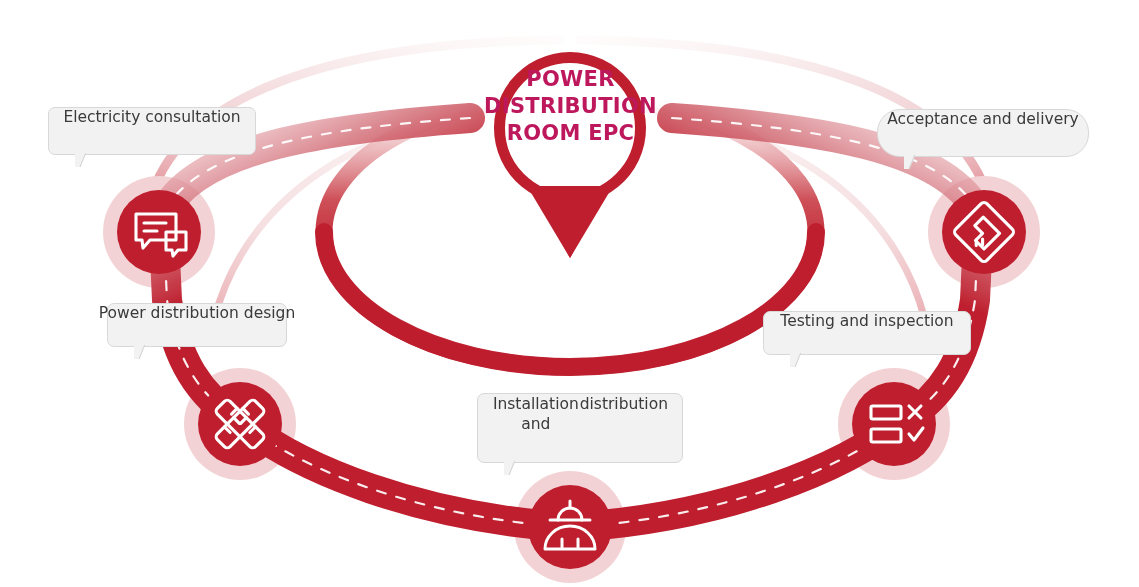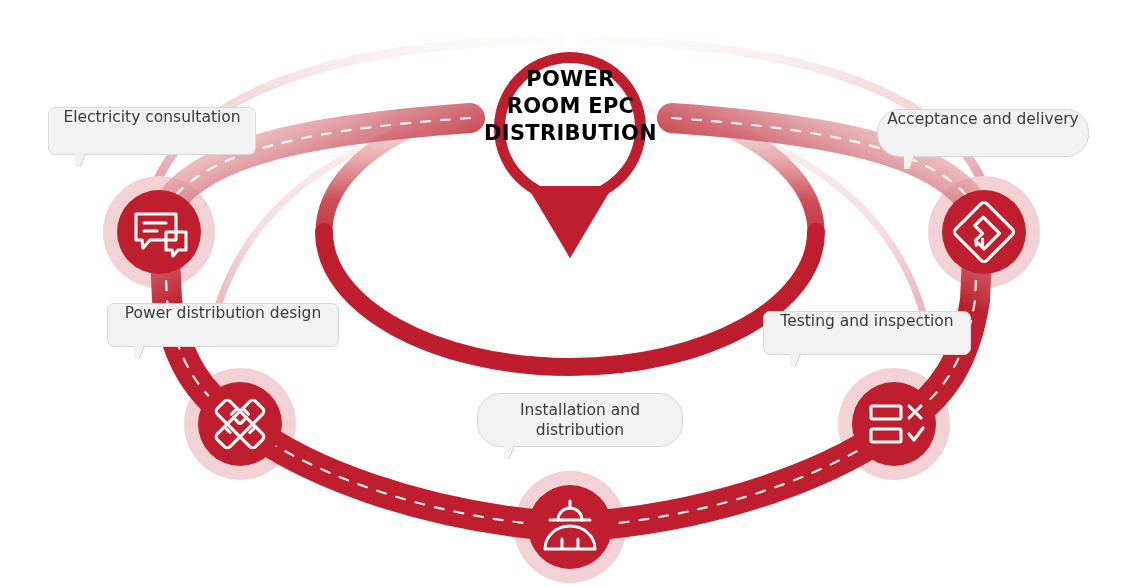--- a/index.html
+++ b/index.html
@@ -13,21 +13,21 @@
 
   
   .pin-text{
     position:absolute;
     left:469px;top:66px;width:203px;
     text-align:center;
     font-weight:bold;
     font-size:21px;
     line-height:27px;
     letter-spacing:.3px;
-    color:#000000;
+    color:#be185d;
     pointer-events:none;
   }
   .pin-text div{white-space:nowrap;}
 
   
   .callout{
     position:absolute;
     background:#f2f2f2;
     border:1px solid #d8d8d8;
     border-radius:7px;
@@ -209,35 +209,35 @@
     <g>
       <path d="M 570 258 L 536 196 A 76 76 0 1 1 604 196 Z" fill="#BE1E2D"></path>
       <circle cx="570" cy="128" r="68" fill="#ffffff"></circle>
       <circle cx="570" cy="128" r="68" fill="none" stroke="#BE1E2D" stroke-width="6"></circle>
       <path d="M 527 186 L 570 258 L 613 186 Z" fill="#BE1E2D"></path>
     </g>
   </svg>
 
   <div class="pin-text">
     <div>POWER</div>
+    <div>DISTRIBUTION</div>
     <div>ROOM EPC</div>
-    <div>DISTRIBUTION</div>
   </div>
 
   <div class="callout" style="left:48px;top:107px;width:208px;height:48px;">
     <span>Electricity consultation</span>
     <span class="tail"></span>
   </div>
 
-  <div class="callout" style="left:107px;top:303px;width:232px;height:44px;">
+  <div class="callout" style="left:107px;top:303px;width:180px;height:44px;">
     <span>Power distribution design</span>
     <span class="tail"></span>
   </div>
 
-  <div class="callout two-line" style="left:477px;top:393px;width:206px;height:54px;flex-direction:column;border-radius:24px;">
+  <div class="callout two-line" style="left:477px;top:393px;width:206px;height:70px;flex-direction:row;">
     <span>Installation and</span>
     <span>distribution</span>
     <span class="tail"></span>
   </div>
 
   <div class="callout" style="left:763px;top:303px;width:208px;height:44px;margin-top:8px;">
     <span>Testing and inspection</span>
     <span class="tail"></span>
   </div>
 

